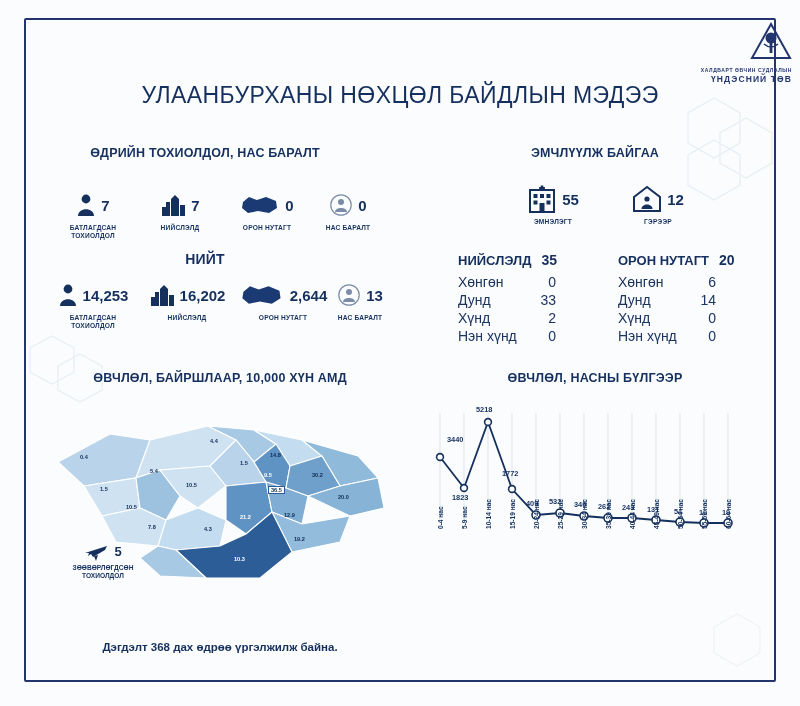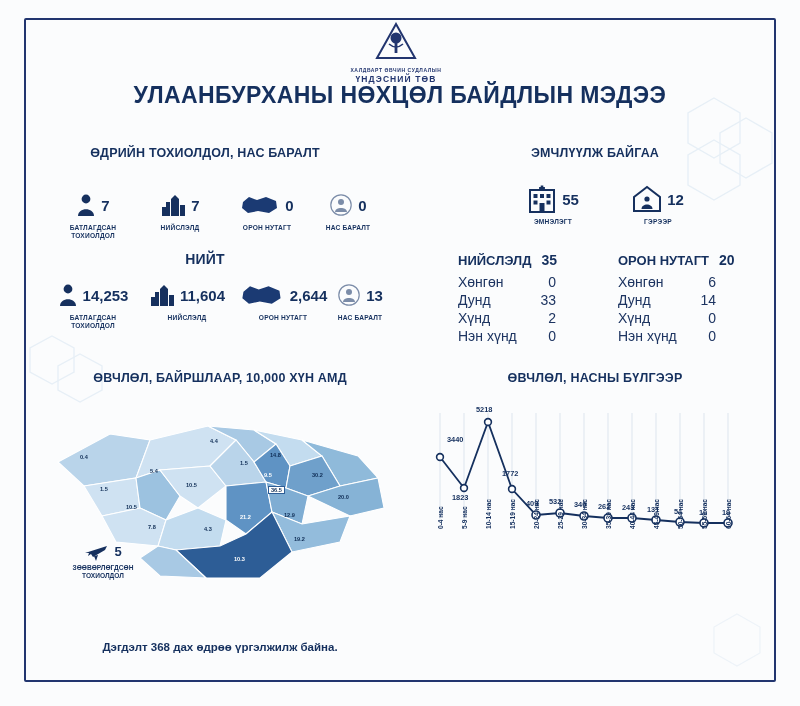--- a/index.html
+++ b/index.html
@@ -22,34 +22,34 @@
     border-radius:2px;
     background:transparent;
   }
   
   .hex-deco{position:absolute;opacity:.45;}
   .hex-deco svg{display:block;}
 
   
   .logo{
     position:absolute;left:0;right:8px;top:22px;
-    text-align:center;
+    text-align:right;
   }
   .logo-mark{display:inline-block;}
   .logo-text1{
     font-size:5px;letter-spacing:.6px;color:#22356f;margin-top:1px;font-weight:bold;
   }
   .logo-text2{
     font-size:8.5px;letter-spacing:1.1px;color:#22356f;font-weight:bold;margin-top:1px;
   }
 
   .title{
     position:absolute;left:0;right:0;top:82px;
     text-align:center;
-    font-size:23px;font-weight:bold;letter-spacing:.4px;
+    font-size:23px;font-weight:normal;letter-spacing:.4px;
     color:#15305e;
   }
   .subtitle{
     position:absolute;left:0;right:0;top:110px;
     text-align:center;font-size:11px;font-weight:bold;color:#15305e;
   }
 
   .sec-head{
     position:absolute;text-align:center;font-size:12.5px;font-weight:bold;color:#15305e;
     letter-spacing:.2px;
@@ -233,21 +233,21 @@
 
   <div class="stat" style="left:135px;top:278px;width:104px;">
     <div class="row">
       <span class="icon">
         <svg width="26" height="24" viewBox="0 0 26 24">
           <path d="M2 23 L2 14 L6 14 L6 9 L10 9 L10 23 Z" fill="#16305e"></path>
           <path d="M11 23 L11 6 L15 2 L19 6 L19 23 Z" fill="#16305e"></path>
           <path d="M20 23 L20 12 L25 12 L25 23 Z" fill="#16305e"></path>
         </svg>
       </span>
-      <span class="num big">11,604</span>
+      <span class="num big">16,202</span>
     </div>
     <div class="cap">НИЙСЛЭЛД</div>
   </div>
 
   <div class="stat" style="left:229px;top:278px;width:108px;">
     <div class="row">
       <span class="icon">
         <svg width="46" height="24" viewBox="0 0 40 22">
           <path d="M3 8 L9 3 L17 6 L26 3 L36 7 L37 14 L29 19 L18 17 L8 19 L2 14 Z" fill="#1b3a73"></path>
         </svg>

